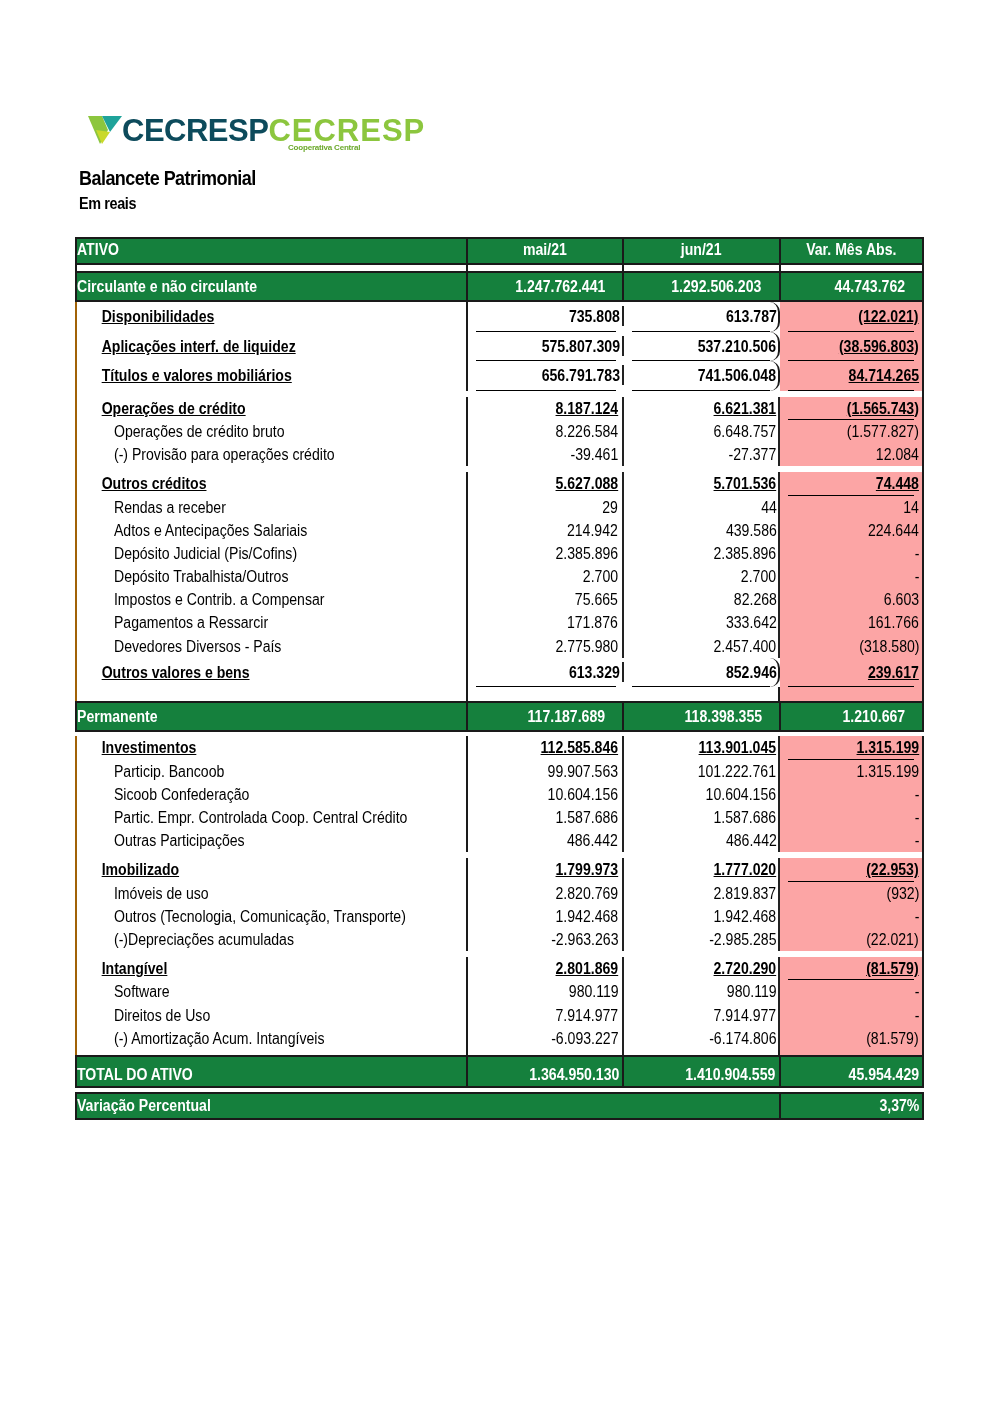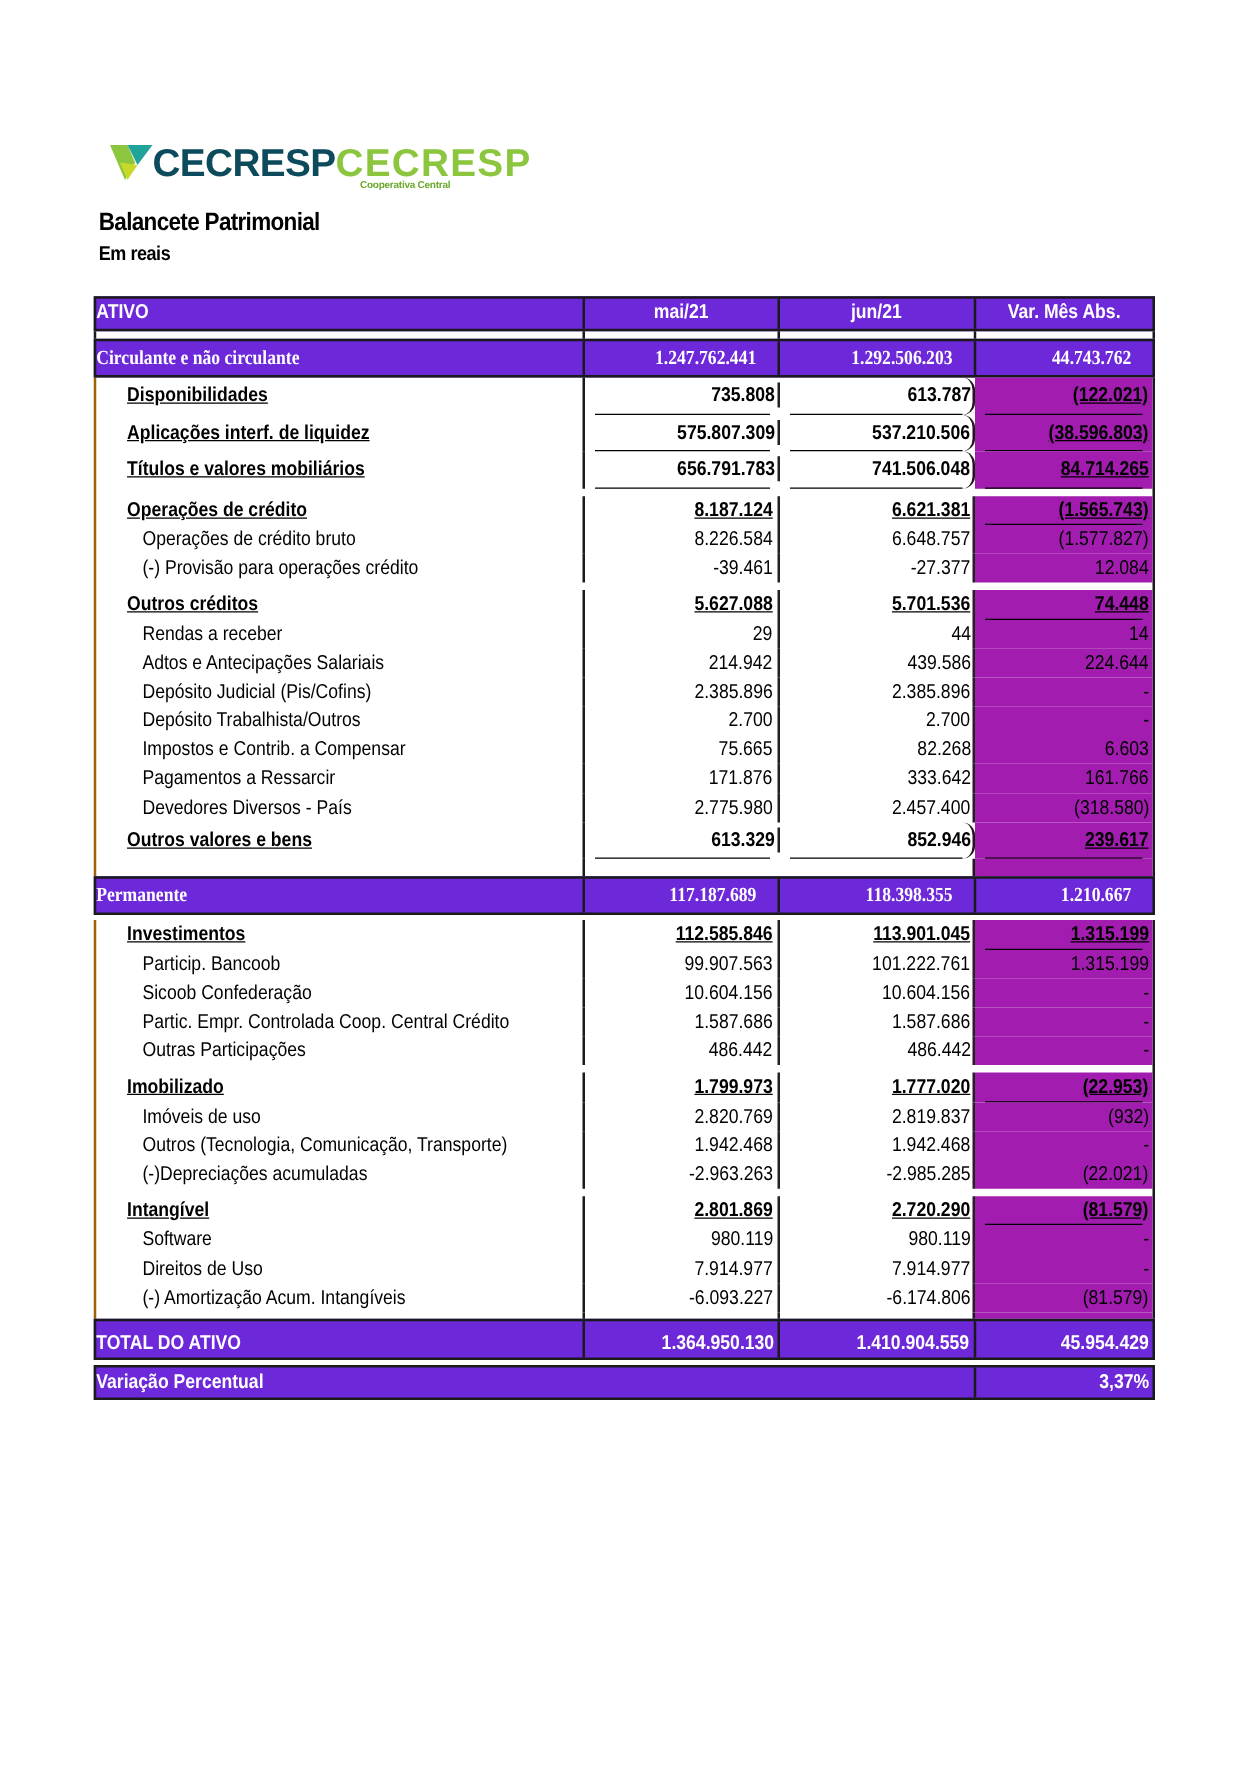--- a/index.html
+++ b/index.html
@@ -21,43 +21,43 @@
   .row { position: relative; display: flex; height: 23.3px; line-height: 23.3px; font-size: 16px; }
   .cell { box-sizing: border-box; white-space: nowrap; overflow: visible; position: relative; }
   .c0 { width: 393px; }
   .c1 { width: 157px; text-align: right; }
   .c2 { width: 157px; text-align: right; }
   .c3 { width: 142px; text-align: right; }
 
   .txt { display: inline-block; transform: scaleX(0.88); transform-origin: left; }
   .num { display: inline-block; transform: scaleX(0.88); transform-origin: right; }
 
-  .green { background: #6d28d9; color: #fff; font-weight: bold; }
+  .green { background: #15803d; color: #fff; font-weight: bold; }
   .green .cell { border-right: 2px solid #1a1a1a; }
   .green .cell:last-child { border-right: none; }
 
   .hdr { border: 2px solid #1a1a1a; height: 24px; line-height: 22px; }
   .hdr .c1, .hdr .c2, .hdr .c3 { text-align: center; }
   .hdr .c1 .num, .hdr .c2 .num, .hdr .c3 .num { transform-origin: center; }
 
   .gap { height: 6px; border-left: 2px solid #1a1a1a; border-right: 2px solid #1a1a1a; display: flex; }
   .gap .cell { border-right: 2px solid #1a1a1a; }
   .gap .c3 { border-right: none; }
 
-  .sec { border: 2px solid #1a1a1a; height: 27px; line-height: 28px; font-family: Liberation Serif, serif; }
+  .sec { border: 2px solid #1a1a1a; height: 27px; line-height: 28px; }
   .sec .c1, .sec .c2, .sec .c3 { padding-right: 17px; }
 
   .body-block { border-left: 2px solid #a16207; border-right: 2px solid #1a1a1a; }
   .brow { display: flex; font-size: 16px; height: 23.2px; line-height: 23.2px; }
   .brow.sub { margin-top: 6px; font-weight: bold; }
   .brow.big { height: 29.6px; line-height: 29.6px; }
   .brow .c0 { border-right: 2px solid #1a1a1a; }
   .brow .c1 { padding-right: 4px; border-right: 2px solid #222; }
   .brow .c2 { padding-right: 2px; border-right: 2px solid #222; }
-  .brow .c3 { padding-right: 3px; background: #a21caf; padding-left: 48px; }
+  .brow .c3 { padding-right: 3px; background: #fca5a5; padding-left: 48px; }
   .brow.sub .c0 .txt { padding-left: 28px; text-decoration: underline; }
   .brow .c0 .txt.item { padding-left: 42px; }
   .brow.sub .c1 .num, .brow.sub .c2 .num, .brow.sub .c3 .num { text-decoration: underline; }
   .brow.sub .c3::after, .brow.big .c1::after, .brow.big .c2::after { content: ""; position: absolute; left: 8px; right: 8px; bottom: 0; border-bottom: 1.5px solid #000; }
   .brow.big .c1 { border-right: none; }
   .brow.big .c1::before { content: ""; position: absolute; right: 0; top: 4px; height: 20px; border-right: 2px solid #222; }
   .brow.big .c2 { border-right: 2px solid #1a1a1a; border-radius: 10px; }
   .brow.big .c1 .num, .brow.big .c2 .num { text-decoration: none; }
   .brow.spacer { height: 14px; }
   .brow.spacer .c1 { border-right: none; }

